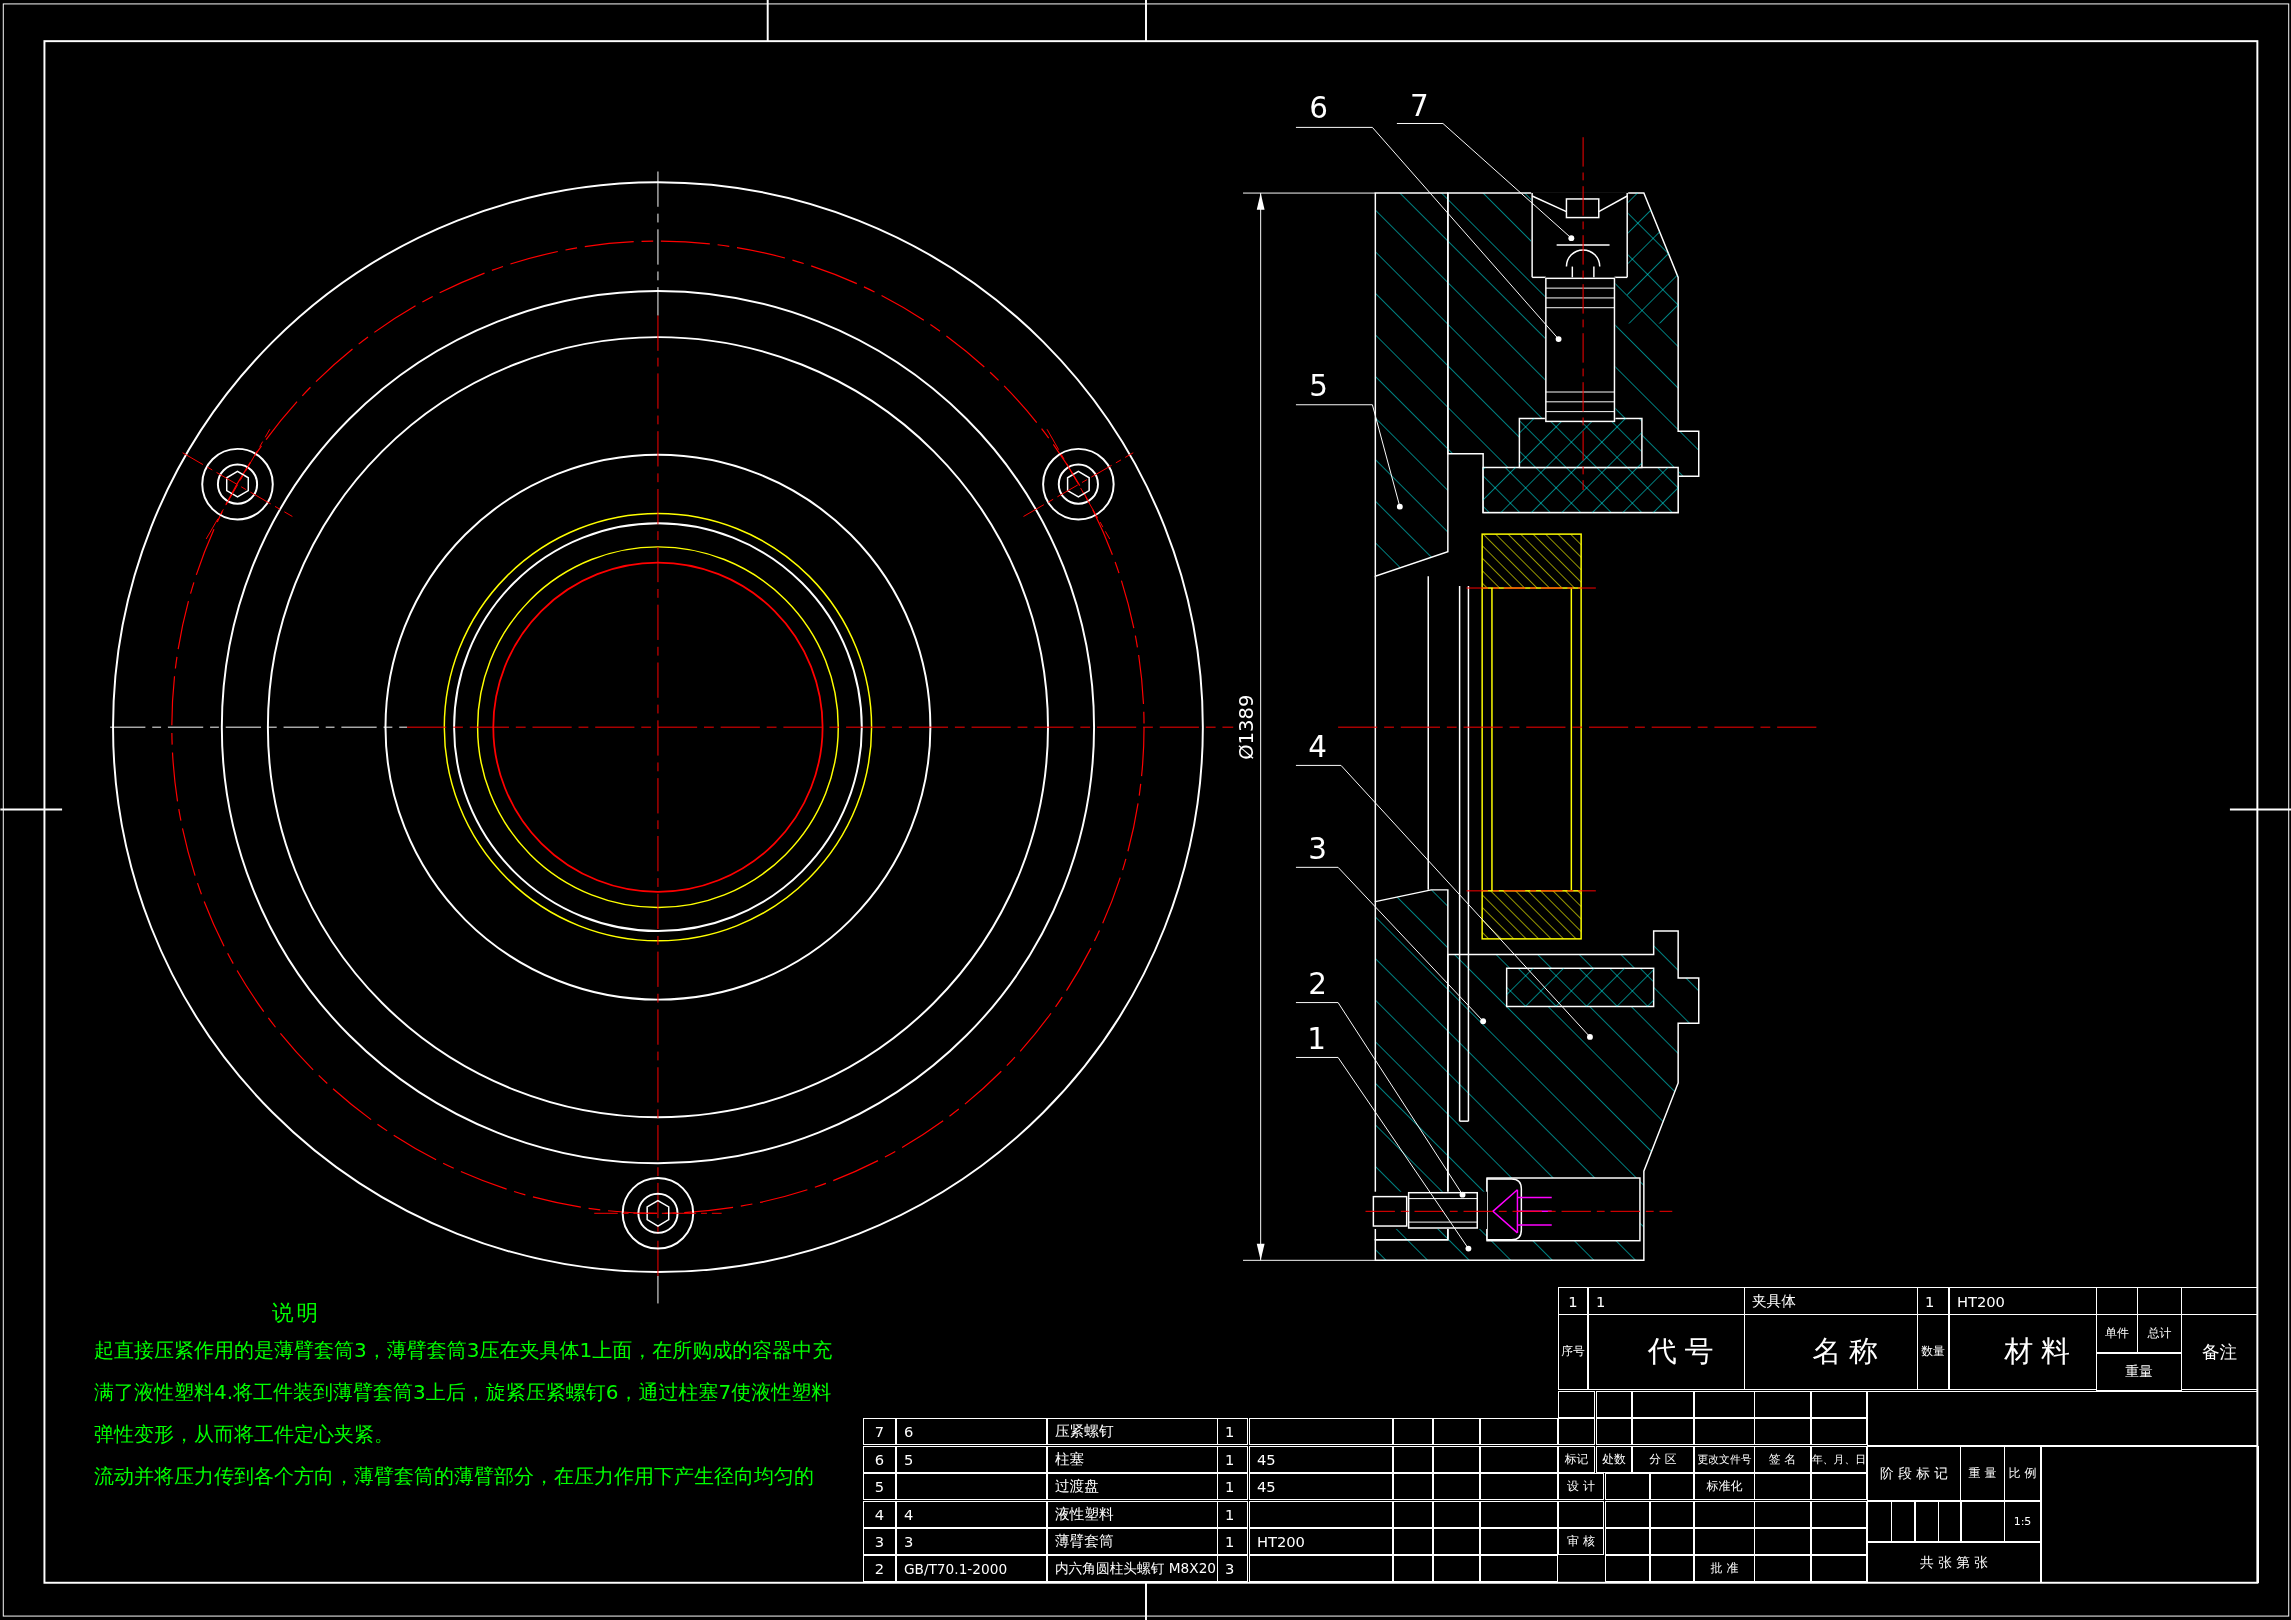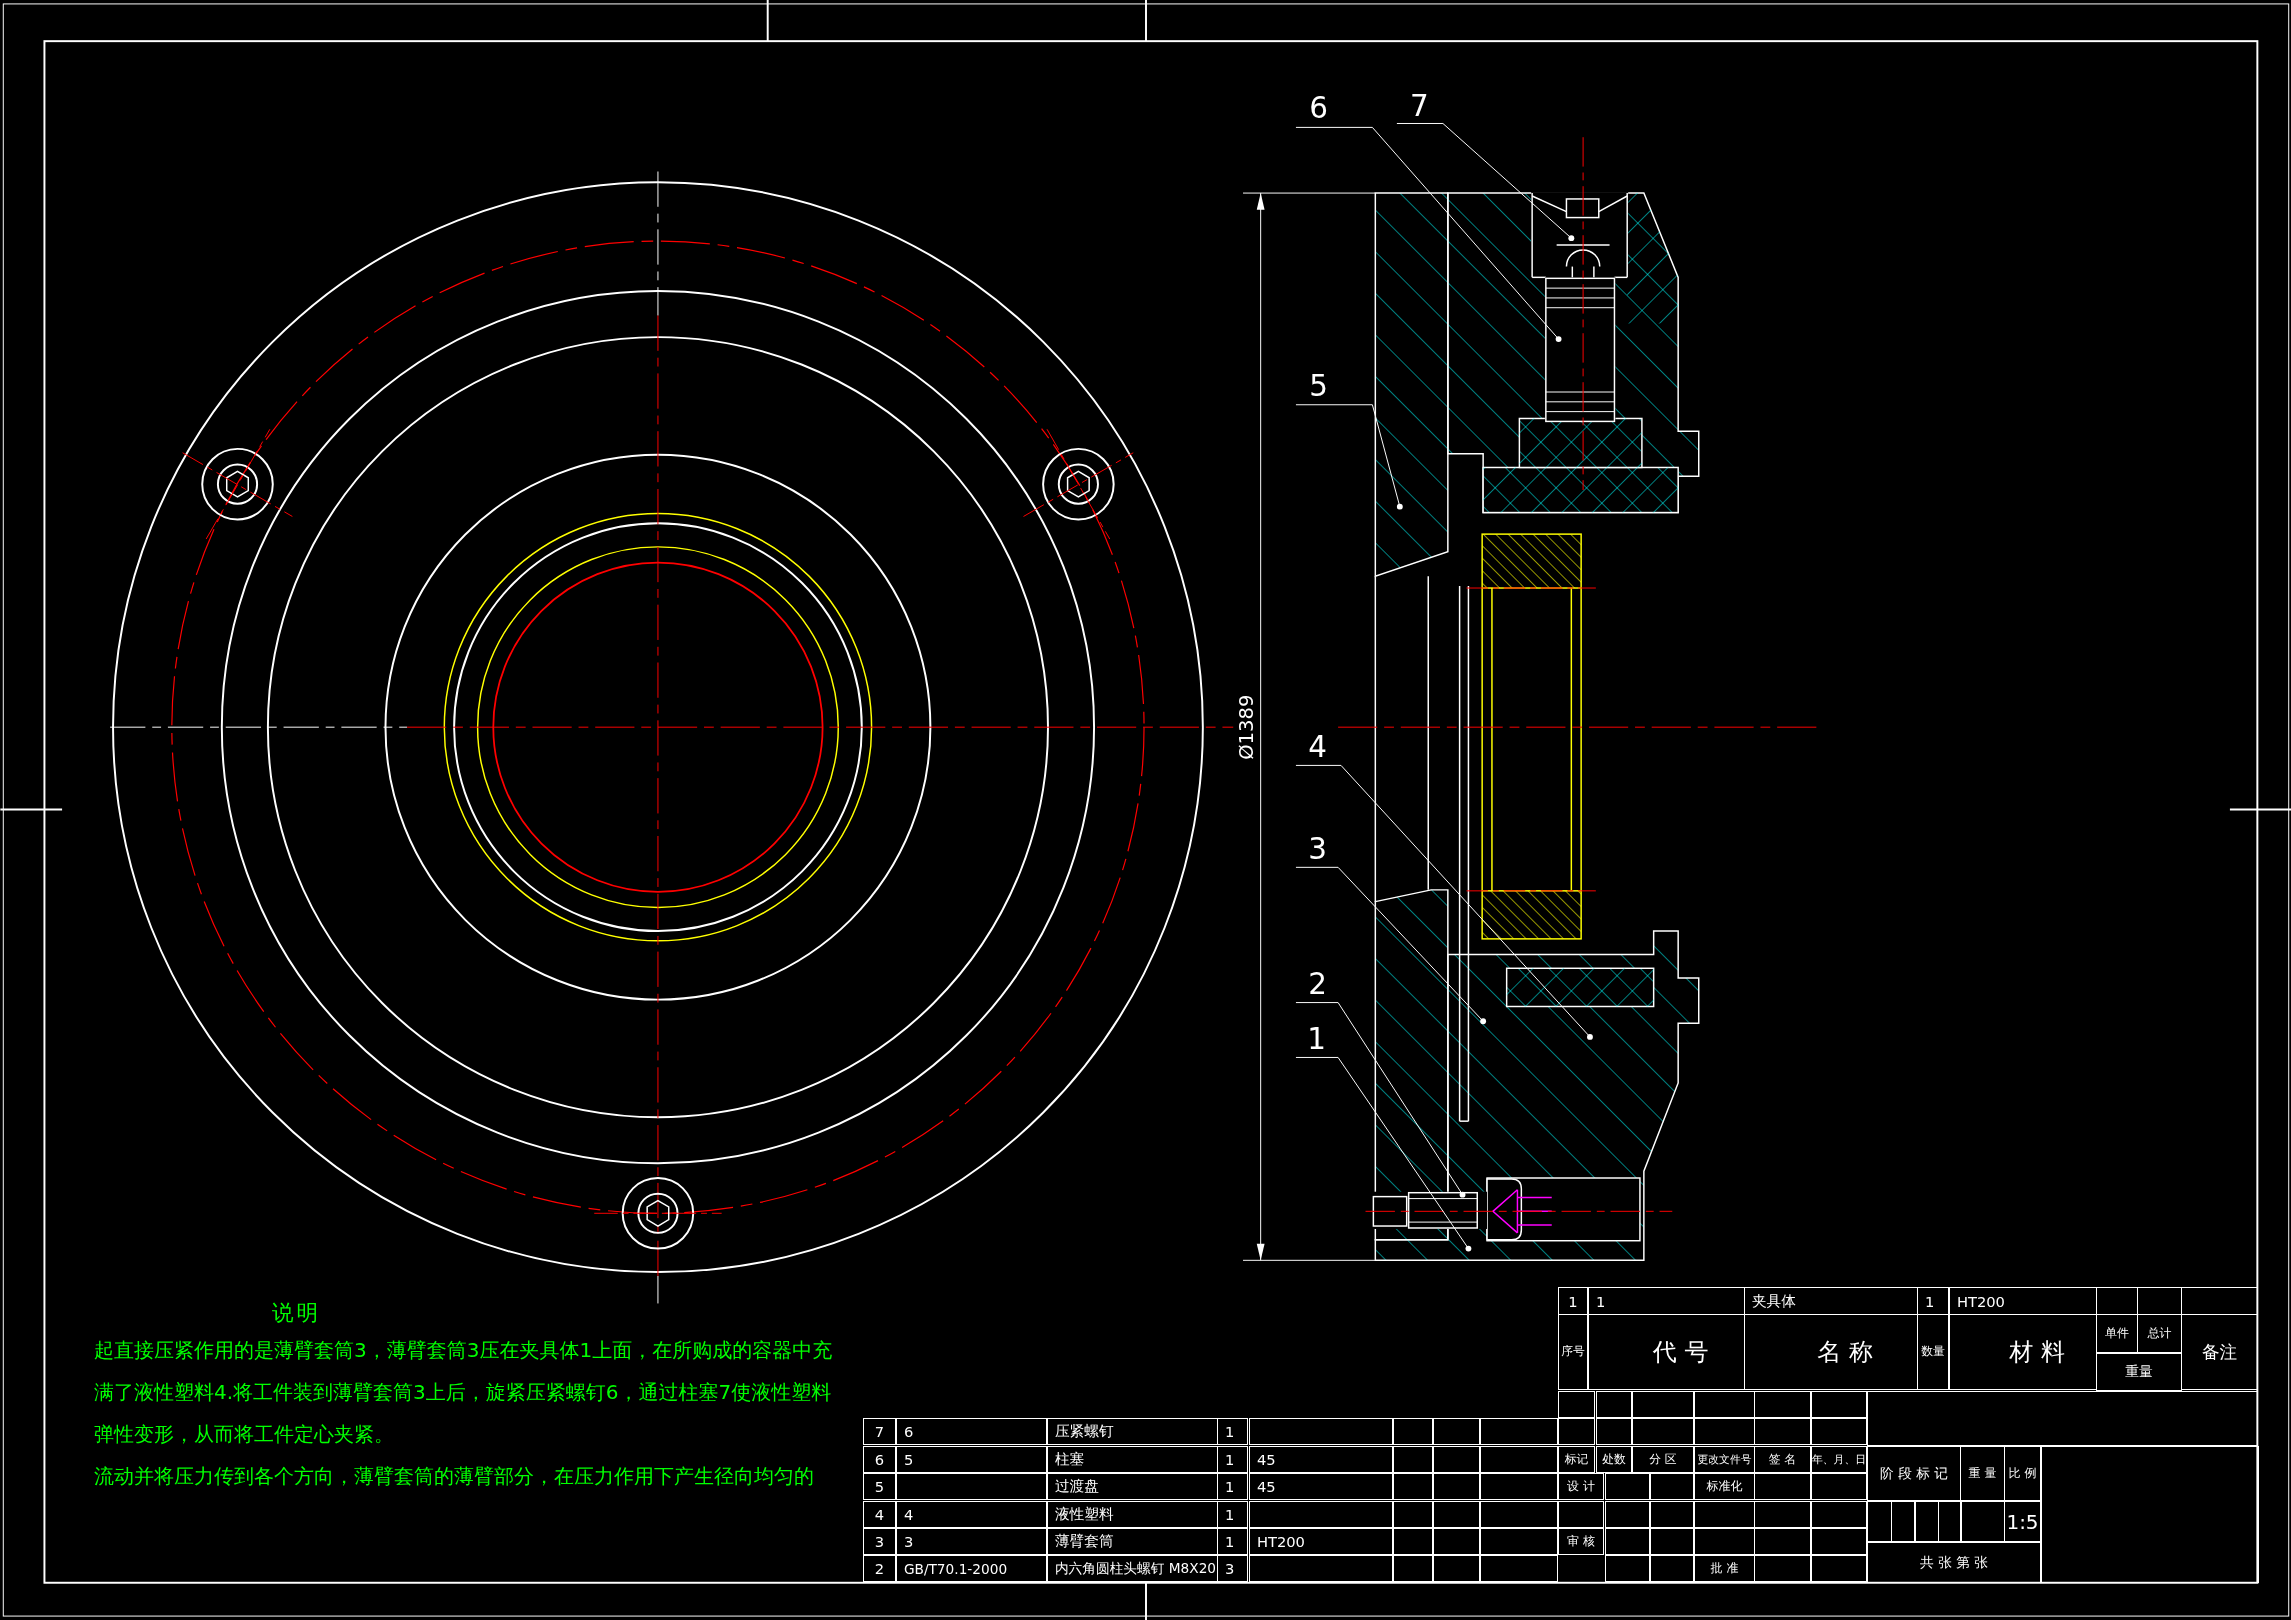--- a/index.html
+++ b/index.html
@@ -4,21 +4,21 @@
 <style>
   html,body{margin:0;padding:0;background:#000;}
   #sheet{position:relative;width:2292px;height:1620px;background:#000;overflow:hidden;
          font-family:"DejaVu Sans","Liberation Sans",sans-serif;color:#fff;}
   #cad{position:absolute;left:0;top:0;}
   .cell{position:absolute;border:1px solid #fff;box-sizing:border-box;display:flex;
         align-items:center;justify-content:center;font-size:14.7px;color:#fff;
         white-space:nowrap;overflow:hidden;background:transparent;}
   .cell.left{justify-content:flex-start;padding-left:6.9px;}
   .fs11{font-size:10.8px;} .fs12{font-size:11.8px;} .fs13{font-size:12px;} .fs14{font-size:13.7px;}
-  .fs16{font-size:20px;} .fs18{font-size:17.6px;} .fs22{font-size:24px;letter-spacing:7.8px;padding-left:36px;}
+  .fs16{font-size:11px;} .fs18{font-size:17.6px;} .fs22{font-size:29px;letter-spacing:7.8px;padding-left:36px;}
   .notes-title{position:absolute;left:272px;top:1298px;color:#00ff00;font-size:21.6px;letter-spacing:2.9px;}
   .notes{position:absolute;left:94px;top:1329px;color:#00ff00;font-size:20px;line-height:42px;white-space:nowrap;}
 </style>
 </head>
 <body>
 
 <div id="sheet">
 
 <svg id="cad" width="2292" height="1620" viewBox="0 0 2338 1653">
   <defs>

